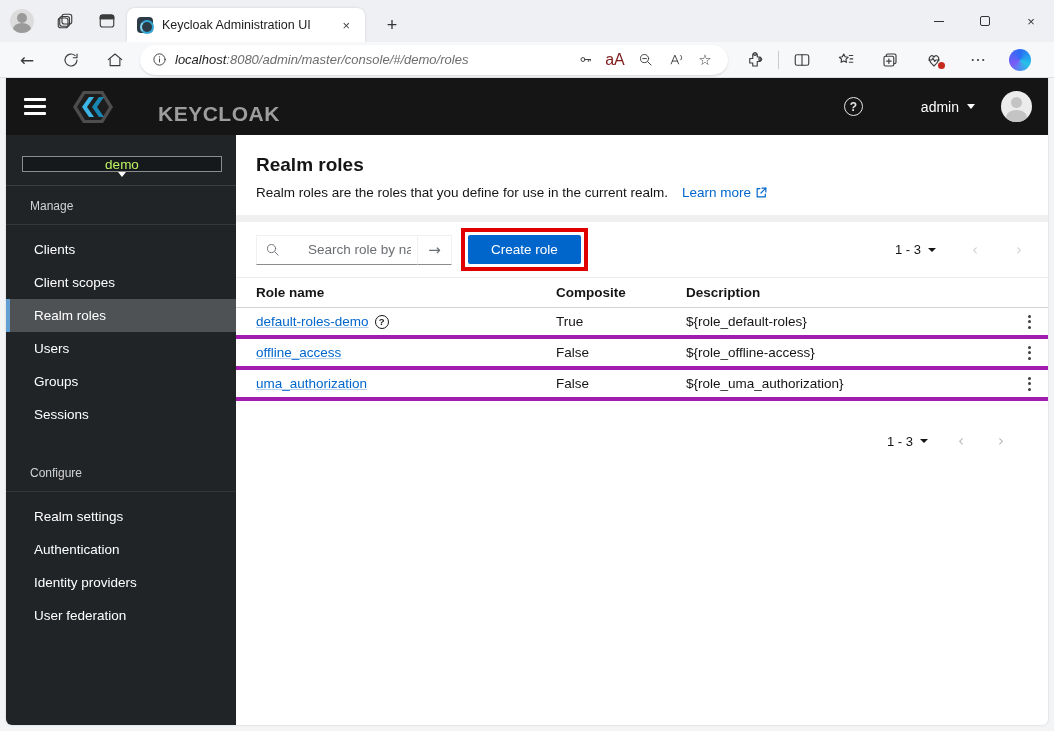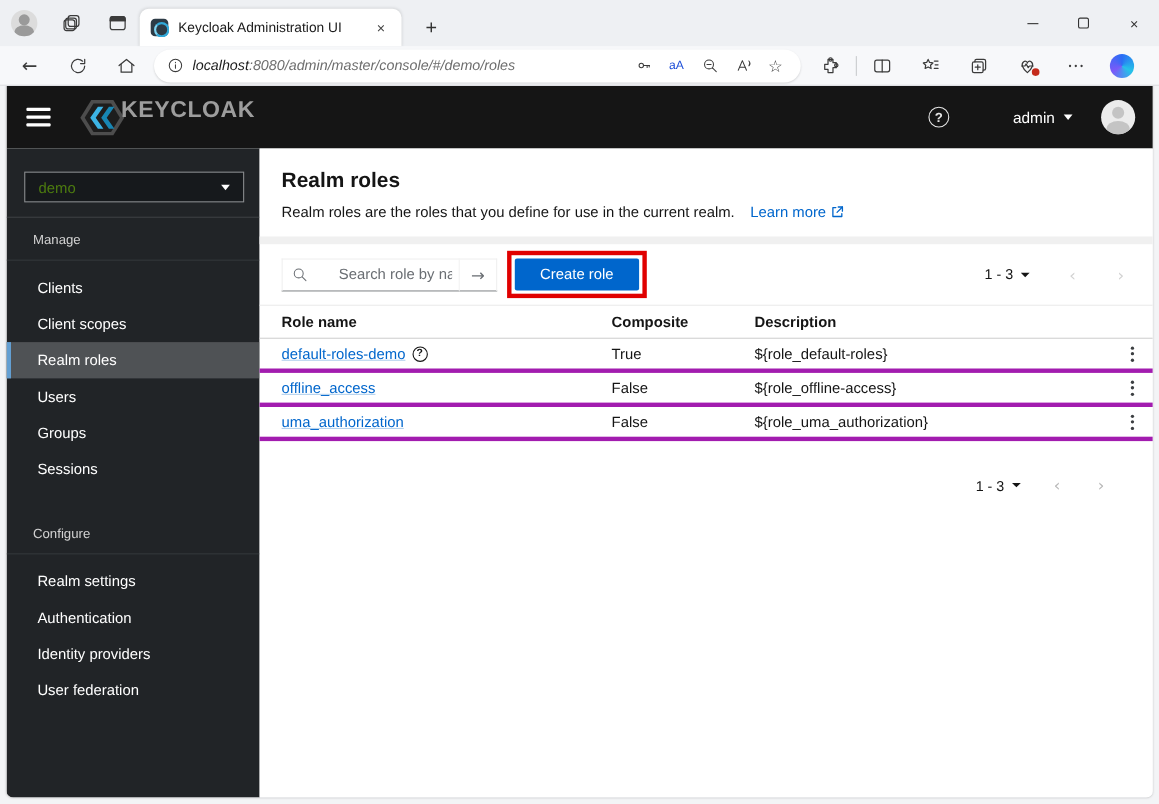--- a/index.html
+++ b/index.html
@@ -37,33 +37,33 @@
   .vdiv { width:1px; height:18px; background:#c9cbce; margin:0 6px; }
   .copilot { width:22px; height:22px; border-radius:50%; background:conic-gradient(#2a6df5,#25c3e8,#7a5af8,#2a6df5); }
   .essentials { position:relative; }
   .essentials .dot { position:absolute; right:4px; bottom:4px; width:7px; height:7px; border-radius:50%; background:#c42b1c; }
 
   
   .app-area { flex:1; margin:0 6px 6px; border-radius:0 0 6px 6px; overflow:hidden; display:flex; flex-direction:column; box-shadow:0 0 2px rgba(0,0,0,.2); }
   .kc-header { height:57px; background:#151515; display:flex; align-items:center; flex-shrink:0; }
   .hamburger { margin-left:18px; width:26px; height:22px; display:flex; flex-direction:column; justify-content:center; gap:4px; }
   .hamburger span { display:block; width:22px; height:3px; background:#fff; border-radius:1px; }
-  .kc-logo { display:flex; align-items:flex-start; margin-left:22px; }
+  .kc-logo { display:flex; align-items:flex-end; margin-left:22px;gap:48px; }
   .kc-brand { font-size:21px; font-weight:bold; color:#9d9d9d; letter-spacing:0.5px; margin-left:-4px; }
   .kc-header-right { margin-left:auto; display:flex; align-items:center; margin-right:16px; }
   .help-circ { width:19px; height:19px; border:1.6px solid #e6e6e6; border-radius:50%; color:#e6e6e6; font-size:12px; display:flex; align-items:center; justify-content:center; font-weight:bold; }
   .kc-user { color:#fff; font-size:14px; margin-left:58px; display:flex; align-items:center; gap:8px; }
   .caret-down { width:0; height:0; border-left:4.5px solid transparent; border-right:4.5px solid transparent; border-top:5px solid #fff; display:inline-block; }
   .avatar-lg { width:31px; height:31px; border-radius:50%; background:#ececec; position:relative; overflow:hidden; margin-left:26px; }
   .avatar-lg .head { position:absolute; top:6px; left:10px; width:11px; height:11px; border-radius:50%; background:#c4c4c4; }
   .avatar-lg .bodyp { position:absolute; top:19px; left:5px; width:21px; height:14px; border-radius:50%; background:#c4c4c4; }
 
   .kc-body { flex:1; display:flex; min-height:0; }
   .kc-sidebar { width:230px; background:#212427; flex-shrink:0; color:#fff; }
-  .realm-select { margin:21px 14px 0 16px; height:28px; border:1px solid #8a8d90; background:#16191c; display:flex; align-items:center; justify-content:space-between; padding:0 12px; font-size:13.5px; color:#4d7c0f; }
+  .realm-select { margin:21px 14px 0 16px; height:16px; border:1px solid #8a8d90; background:#16191c; display:flex; align-items:center; justify-content:space-between; padding:0 12px; font-size:13.5px; color:#bef264;flex-direction:column; }
   .side-divider { height:1px; background:#3c3f42; margin-top:13px; }
   .nav-section-label { font-size:12px; color:#d2d2d2; padding:13px 24px 11px; }
   .nav-section-underline { height:1px; background:#34383b; }
   .nav-item { font-size:13.5px; color:#fff; padding:9px 24px; border-left:4px solid transparent; }
   .nav-item.active { background:#4f5255; border-left-color:#639fd2; }
   .nav-gap { height:22px; }
 
   .kc-main { flex:1; background:#fff; min-width:0; display:flex; flex-direction:column; }
   .page-head { padding:19px 20px 15px; }
   .page-title { font-size:19px; font-weight:600; color:#151515; }
@@ -165,21 +165,21 @@
         </svg>
       <span class="url-text"><span class="url-host">localhost</span><span class="url-rest">:8080/admin/master/console/#/demo/roles</span></span>
       <span class="pill-ico">
         <svg class="svgicon sm" viewBox="0 0 24 24">
             <circle cx="8" cy="12" r="3.2"></circle>
             <path d="M11.2 12H20"></path>
             <path d="M16.5 12v3"></path>
             <path d="M19.5 12v2.2"></path>
           </svg>
       </span>
-      <span class="pill-ico" style="font-size:11px;color:#1d4ed8">aA</span>
+      <span class="pill-ico" style="font-size:16px;color:#7f1d1d">aA</span>
       <span class="pill-ico">
         <svg class="svgicon sm" viewBox="0 0 24 24">
             <circle cx="10.5" cy="10.5" r="6.5"></circle>
             <path d="M15.5 15.5 21 21"></path>
             <path d="M7.5 10.5h6"></path>
           </svg>
       </span>
       <span class="pill-ico">
         <svg class="svgicon sm" viewBox="0 0 24 24">
             <path d="M5 19 11 5l6 14"></path>

